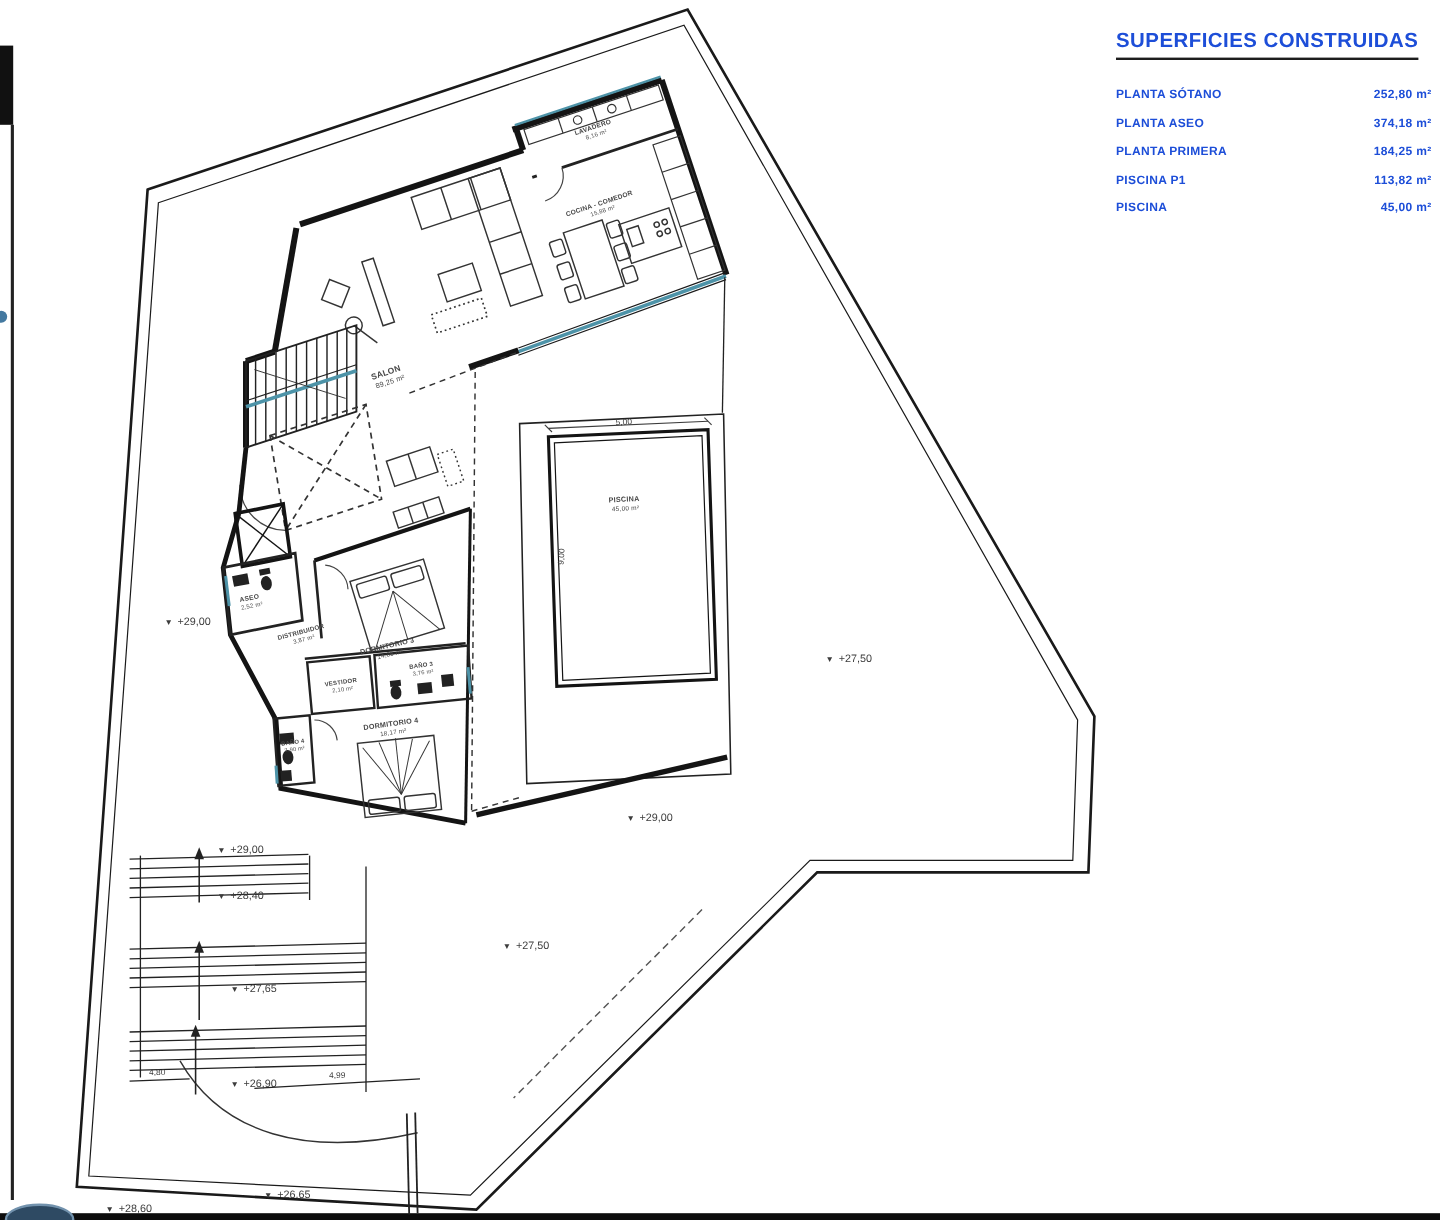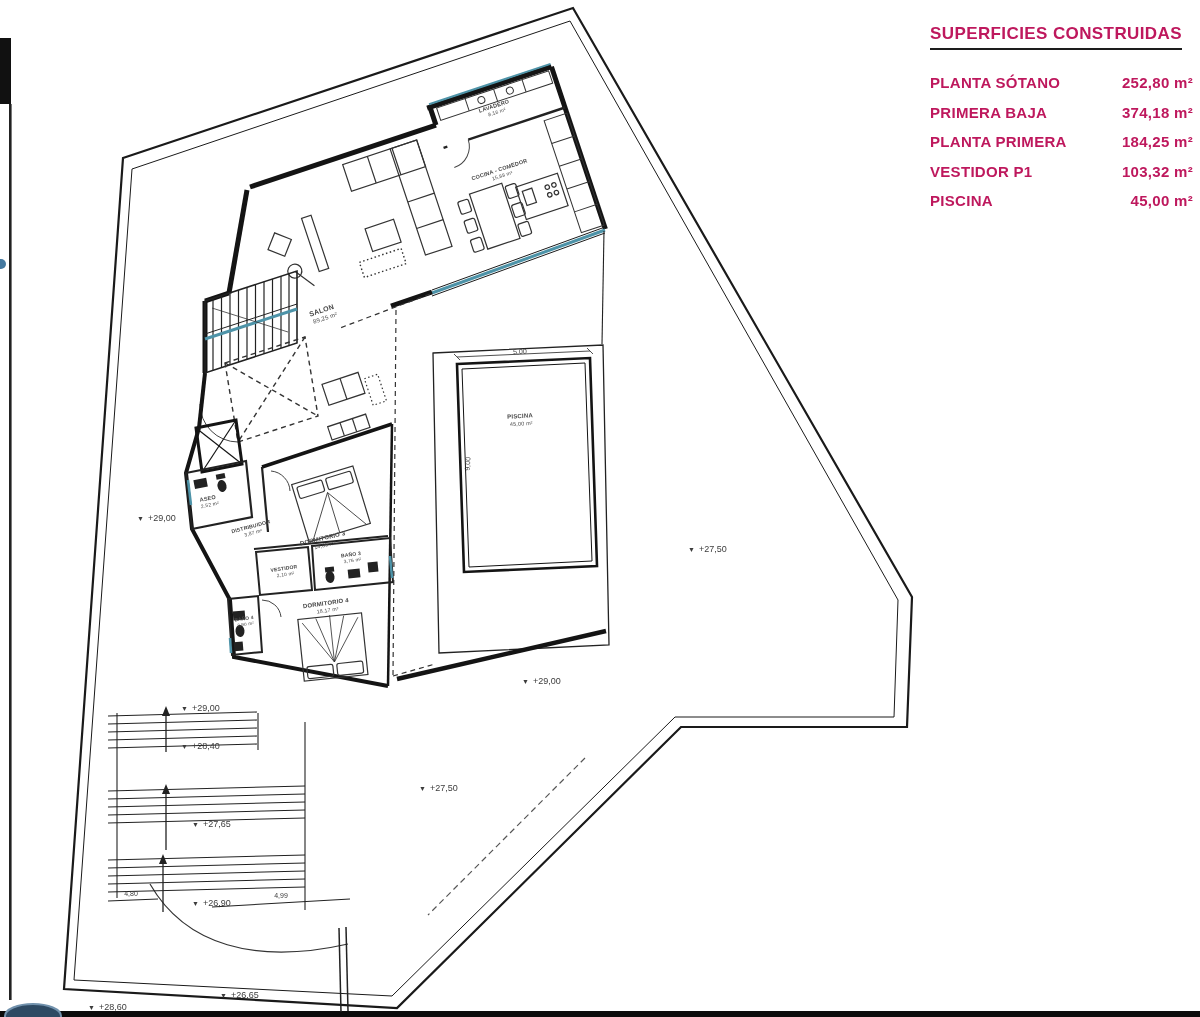--- a/index.html
+++ b/index.html
@@ -4,25 +4,25 @@
 <style>
   html,body{margin:0;padding:0;background:#e8e8e8;}
   .canvas{position:relative;width:1200px;height:1017px;background:#ffffff;overflow:hidden;
           font-family:"Liberation Sans", sans-serif;}
   svg{position:absolute;left:0;top:0;}
   svg text{fill:#474747;font-family:"Liberation Sans",sans-serif;}
   .room-label{font-weight:bold;letter-spacing:.2px;}
   .elev{font-size:9px;fill:#3c3c3c;}
   .elev .tri{font-size:7px;}
   .dim{font-size:7px;fill:#3c3c3c;}
-  .legend{position:absolute;left:930px;top:24px;width:263px;color:#be185d;}
+  .legend{position:absolute;left:930px;top:24px;width:263px;color:#1d4ed8;}
   .legend-title{display:inline-block;font-size:17px;font-weight:bold;letter-spacing:.4px;
                 padding-bottom:4px;border-bottom:2.5px solid #1d1d1d;}
   .legend-rows{margin-top:24px;}
-  .legend-row{display:flex;justify-content:space-between;font-size:15px;font-weight:bold;
+  .legend-row{display:flex;justify-content:space-between;font-size:10px;font-weight:bold;
               letter-spacing:.3px;margin-bottom:12.5px;}
   .legend-row .val{text-align:left;}
 </style>
 </head>
 <body>
 
 <div class="canvas">
 
 <svg width="1200" height="1017" viewBox="0 0 1200 1017">
 
@@ -370,30 +370,30 @@
 </svg>
 
 <div class="legend">
   <div class="legend-title">SUPERFICIES CONSTRUIDAS</div>
   <div class="legend-rows">
     <div class="legend-row">
       <span>PLANTA SÓTANO</span>
       <span class="val">252,80 m²</span>
     </div>
     <div class="legend-row">
-      <span>PRIMERA BAJA</span>
+      <span>PLANTA ASEO</span>
       <span class="val">374,18 m²</span>
     </div>
     <div class="legend-row">
       <span>PLANTA PRIMERA</span>
       <span class="val">184,25 m²</span>
     </div>
     <div class="legend-row">
-      <span>VESTIDOR P1</span>
-      <span class="val">103,32 m²</span>
+      <span>PISCINA P1</span>
+      <span class="val">113,82 m²</span>
     </div>
     <div class="legend-row">
       <span>PISCINA</span>
       <span class="val">45,00 m²</span>
     </div>
   </div>
 </div>
 
 </div>
 

